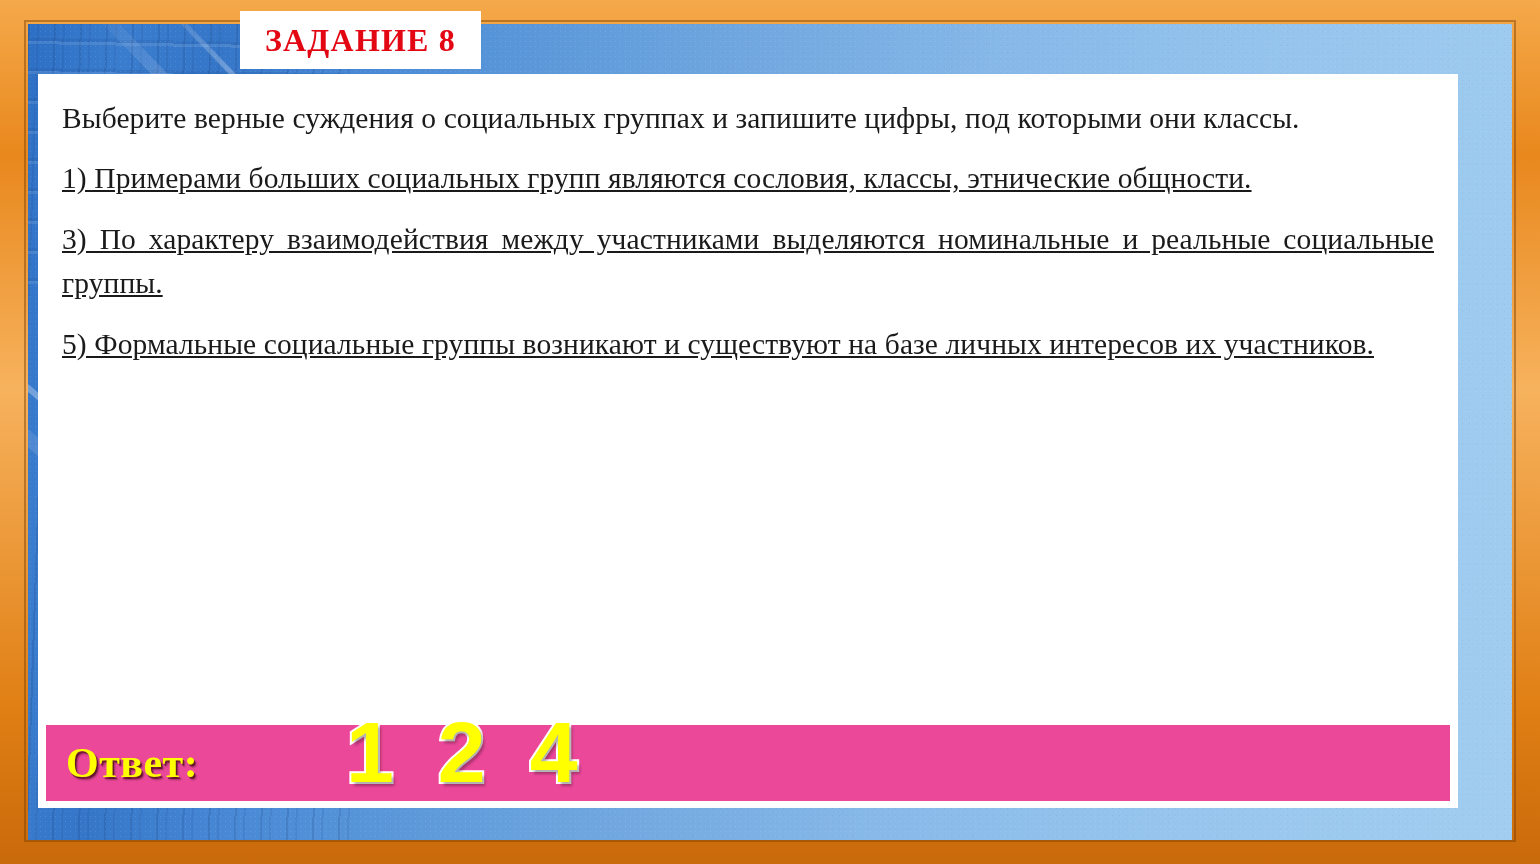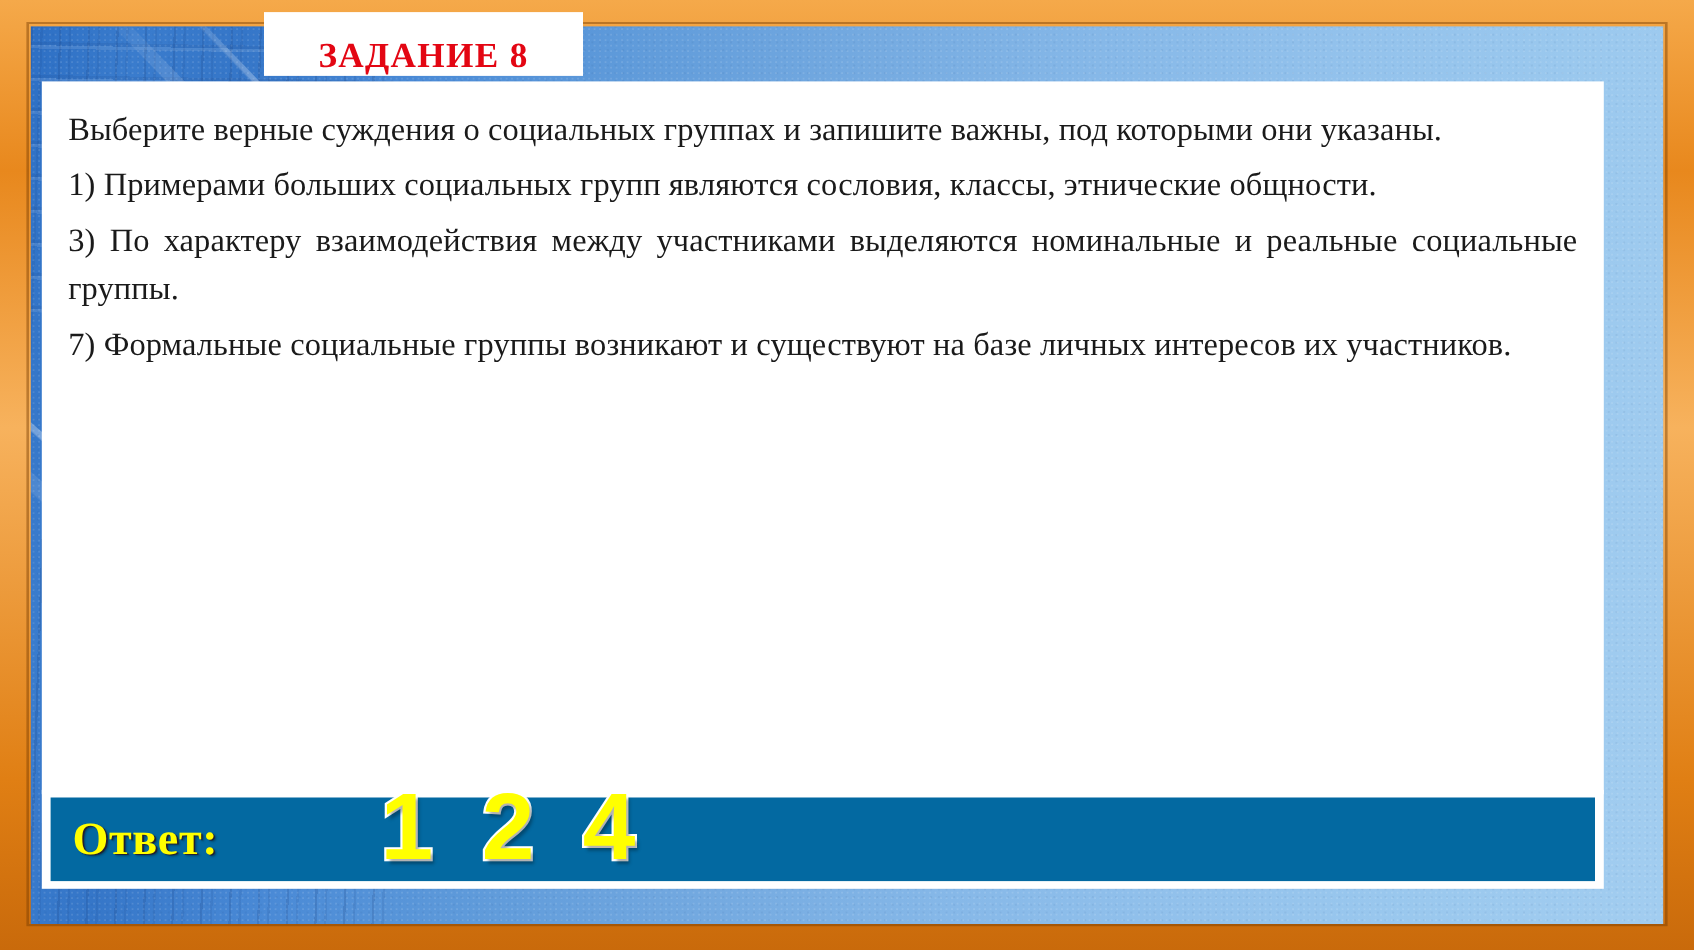--- a/index.html
+++ b/index.html
@@ -128,25 +128,25 @@
     background-position: 0 0, 3px 4px;
     opacity: .75;
     pointer-events: none;
   }
 
   
   .title-badge {
     position: absolute;
     left: 240px;
     top: 11px;
-    width: 290px;
+    width: 241px;
     height: 58px;
     background: #ffffff;
     display: flex;
-    align-items: flex-end;
+    align-items: center;
     justify-content: center;
     z-index: 5;
   }
   .title-badge-text {
     color: #e30613;
     font-family: "Liberation Serif", "DejaVu Serif", serif;
     font-weight: bold;
     font-size: 32px;
     letter-spacing: 1.2px;
     white-space: nowrap;
@@ -167,39 +167,39 @@
   .q-text {
     margin: 0;
     font-family: "Liberation Serif", "DejaVu Serif", serif;
     font-size: 29.5px;
     line-height: 44.4px;
     color: #1a1a1a;
     text-align: justify;
     text-justify: inter-word;
     letter-spacing: 0.1px;
   }
-  .q-text + .q-text { margin-top: 6px; }
+  .q-text + .q-text { margin-top: 16px; text-decoration: underline; }
 
   
   .answer-wrap {
     position: absolute;
     left: 38px;
     top: 718px;
     width: 1420px;
     height: 90px;
     background: #ffffff;
     box-sizing: border-box;
     padding: 7px 8px 7px 8px;
     z-index: 6;
   }
   .answer-bar {
     position: relative;
     width: 100%;
     height: 100%;
-    background: #0369a1;
+    background: #ec4899;
     display: flex;
     align-items: center;
     overflow: visible;
   }
   .answer-label {
     margin-left: 20px;
     color: #ffff00;
     font-family: "Liberation Serif", "DejaVu Serif", serif;
     font-weight: bold;
     font-size: 42px;
@@ -246,24 +246,24 @@
     <div class="canvas-noise"></div>
   </div>
 
   <div class="frame-inner-shadow"></div>
 
   <div class="title-badge">
     <span class="title-badge-text">ЗАДАНИЕ 8</span>
   </div>
 
   <div class="content-box">
-    <p class="q-text">Выберите верные суждения о социальных группах и запишите важны, под которыми они указаны.</p>
+    <p class="q-text">Выберите верные суждения о социальных группах и запишите цифры, под которыми они классы.</p>
     <p class="q-text">1) Примерами больших социальных групп являются сословия, классы, этнические общности.</p>
     <p class="q-text">3) По характеру взаимодействия между участниками выделяются номинальные и реальные социальные группы.</p>
-    <p class="q-text">7) Формальные социальные группы возникают и существуют на базе личных интересов их участников.</p>
+    <p class="q-text">5) Формальные социальные группы возникают и существуют на базе личных интересов их участников.</p>
   </div>
 
   <div class="answer-wrap">
     <div class="answer-bar">
       <span class="answer-label">Ответ:</span>
       <div class="answer-digits">
         <span class="answer-digit">1</span>
         <span class="answer-digit">2</span>
         <span class="answer-digit">4</span>
       </div>

